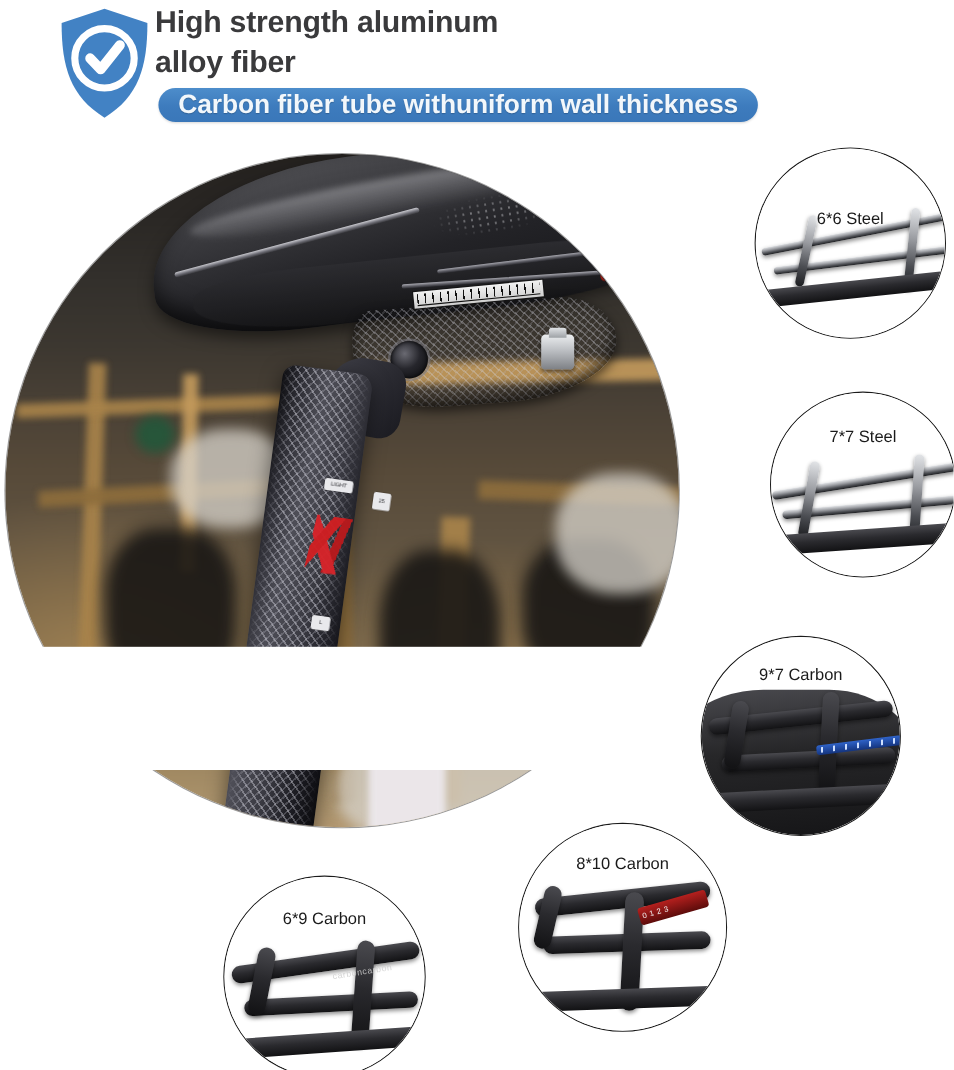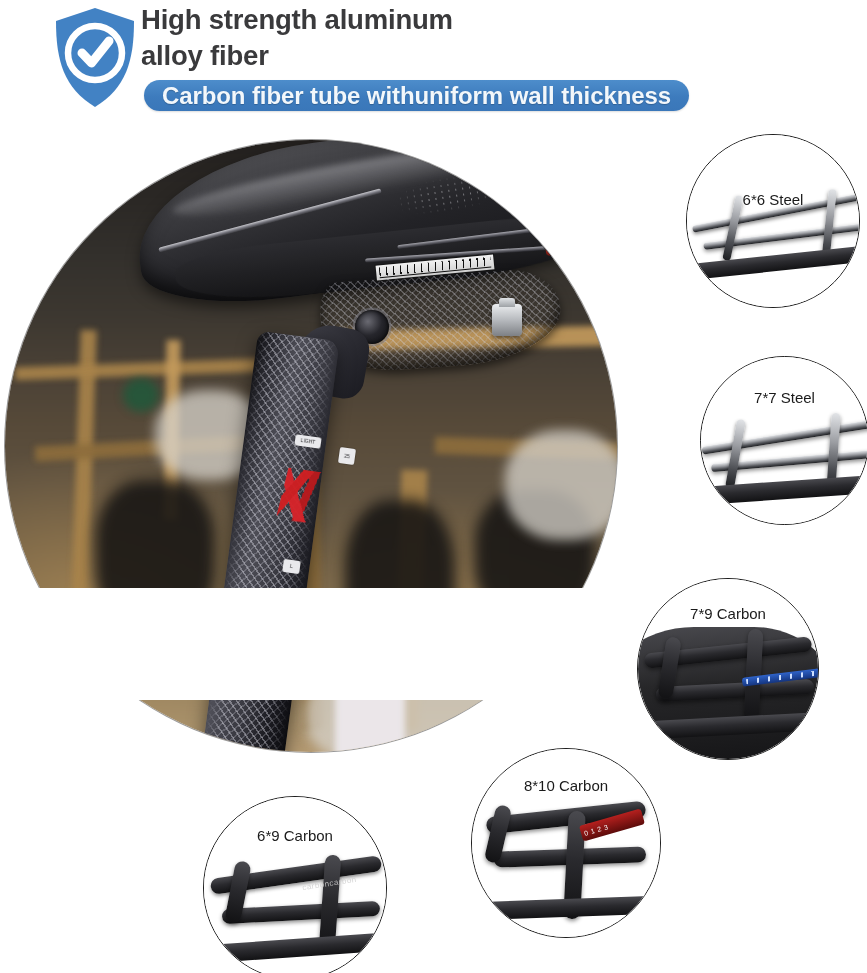--- a/index.html
+++ b/index.html
@@ -352,21 +352,21 @@
     <div class="photo">
       <div class="cp-bg"></div>
       <div class="seat-mass" style="left:-40px;top:48px;width:240px;height:140px;"></div>
       <div class="bar carbon shadow" style="left:6px;top:66px;width:168px;height:15px;transform:rotate(-6deg);"></div>
       <div class="bar carbon shadow" style="left:18px;top:104px;width:158px;height:15px;transform:rotate(-3deg);"></div>
       <div class="bar carbon shadow" style="left:24px;top:58px;width:15px;height:62px;transform:rotate(9deg);"></div>
       <div class="bar carbon shadow" style="left:108px;top:50px;width:15px;height:92px;transform:rotate(3deg);"></div>
       <div class="bluestrip" style="left:104px;top:94px;width:78px;transform:rotate(-7deg);"></div>
       <div class="bar carbon" style="left:-10px;top:138px;width:200px;height:18px;transform:rotate(-3deg);"></div>
     </div>
-    <div class="label" style="top:26px;">7*9 Carbon</div>
+    <div class="label" style="top:26px;">9*7 Carbon</div>
   </div>
 
   <div class="callout" style="left:471px;top:748px;width:188px;height:188px;">
     <div class="photo">
       <div class="cp-bg"></div>
       <div class="seat-mass tex" style="left:-14px;top:58px;width:218px;height:132px;"></div>
       <div class="bar carbon shadow" style="left:14px;top:60px;width:160px;height:17px;transform:rotate(-6deg);"></div>
       <div class="bar carbon shadow" style="left:22px;top:100px;width:152px;height:16px;transform:rotate(-2deg);"></div>
       <div class="bar carbon shadow" style="left:18px;top:56px;width:16px;height:58px;transform:rotate(13deg);"></div>
       <div class="bar carbon shadow" style="left:94px;top:62px;width:17px;height:108px;transform:rotate(3deg);"></div>

